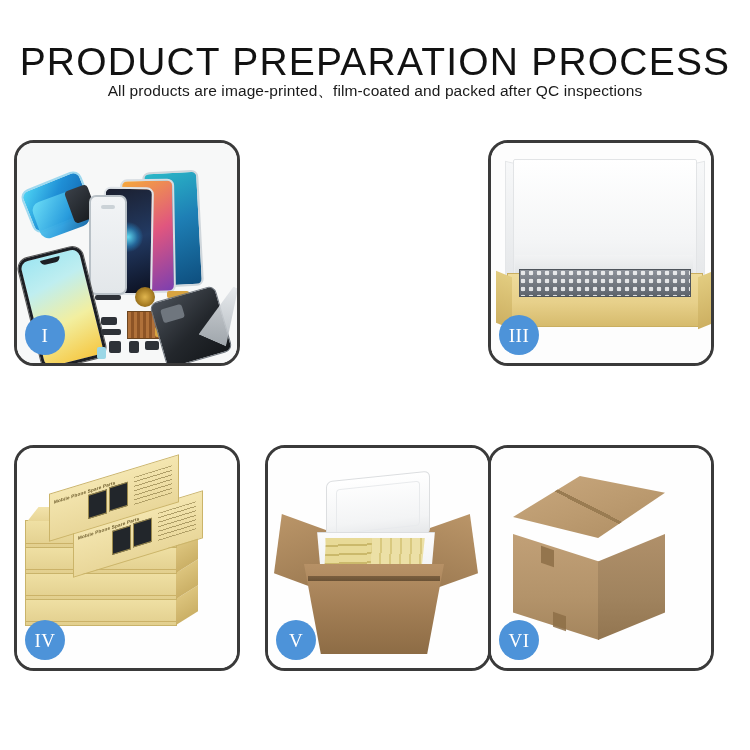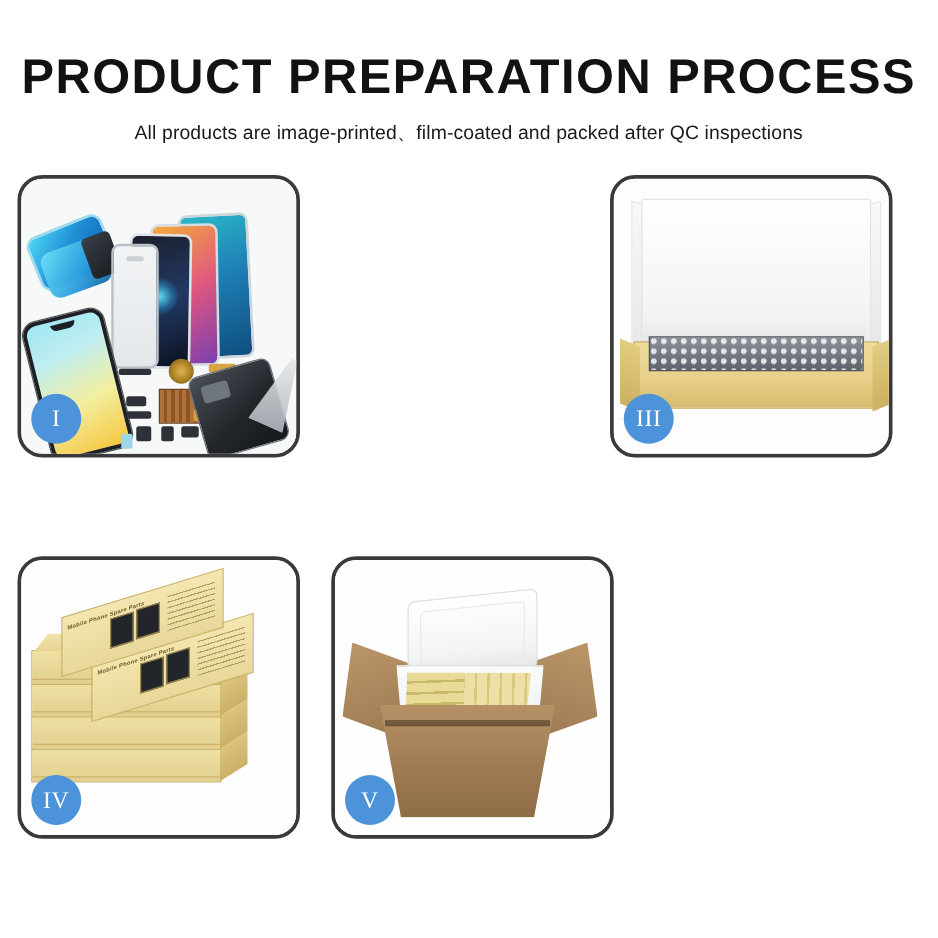--- a/index.html
+++ b/index.html
@@ -10,33 +10,33 @@
     overflow:hidden;
     position:relative;
   }
   .page{width:750px;height:750px;position:relative;}
 
   
   .header{position:absolute;left:0;top:0;width:750px;text-align:center;}
   .title{
     font-family:"Liberation Sans", sans-serif;
     font-size:39px;
-    font-weight:700;
+    font-weight:400;
     letter-spacing:1.2px;
     color:#121212;
     margin-top:42px;
     line-height:1.0;
     white-space:nowrap;
   }
   .subtitle{
     font-family:"Liberation Sans", sans-serif;
     font-size:15.5px;
     font-weight:400;
     color:#1a1a1a;
-    margin-top:15px;
+    margin-top:0;
     letter-spacing:0.1px;
     white-space:nowrap;
   }
 
   
   .grid{
     position:absolute;
     left:14px;top:140px;
     width:722px;height:540px;
   }
@@ -367,15 +367,27 @@
         <div class="foamLid"></div>
         <div class="foamBox"></div>
         <div class="yboxes"></div>
         <div class="yboxes2"></div>
         <div class="cartonBody"></div>
         <div class="cartRim"></div>
         <div class="badge">V</div>
       </div>
     </div>
 
+    <div class="panel r1 c2">
+      <div class="stage">
+        <div class="p6bg"></div>
+        <div class="boxTop"></div>
+        <div class="boxTopSeam"></div>
+        <div class="boxFrontL"></div>
+        <div class="boxFrontR"></div>
+        <div class="tapeTab1"></div>
+        <div class="tapeTab2"></div>
+        <div class="badge">VI</div>
+      </div>
+    </div>
 
   </div>
 </div>
 
 </body></html>

